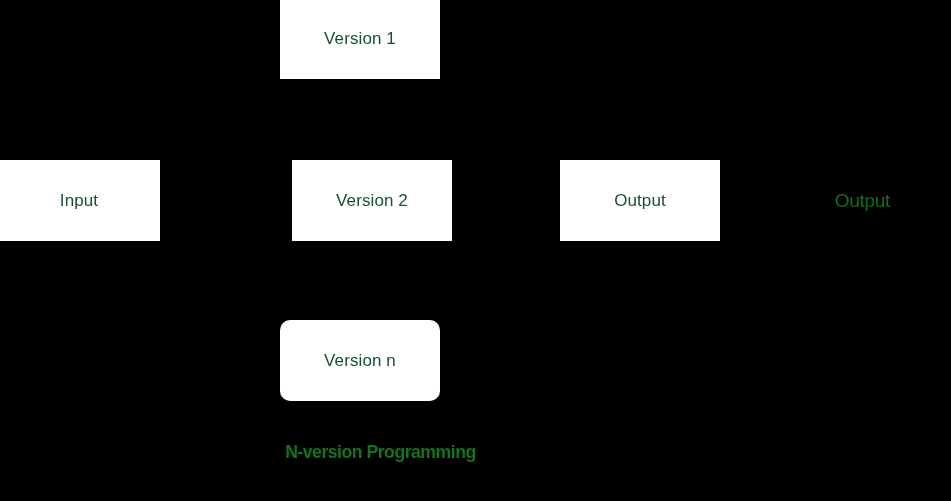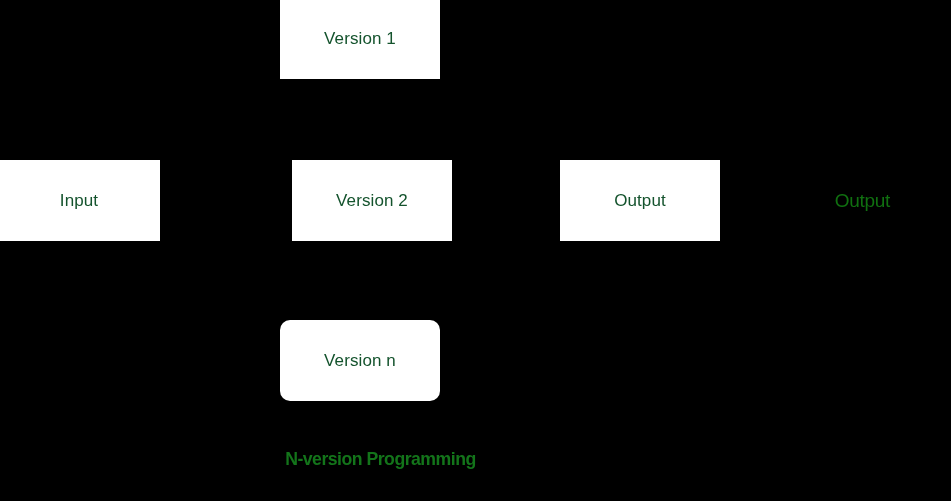--- a/index.html
+++ b/index.html
@@ -45,21 +45,21 @@
     font-family: "Liberation Sans", sans-serif;
     font-size: 19px;
     font-weight: 500;
     line-height: 1;
     letter-spacing: -0.3px;
     white-space: nowrap;
   }
   .caption {
     position: absolute;
     display: flex;
-    align-items: flex-end;
+    align-items: flex-start;
     justify-content: center;
     white-space: nowrap;
   }
   .caption-text {
     color: #13741a;
     font-family: "Liberation Sans", sans-serif;
     font-size: 19px;
     font-weight: 700;
     line-height: 1;
     letter-spacing: -0.55px;

